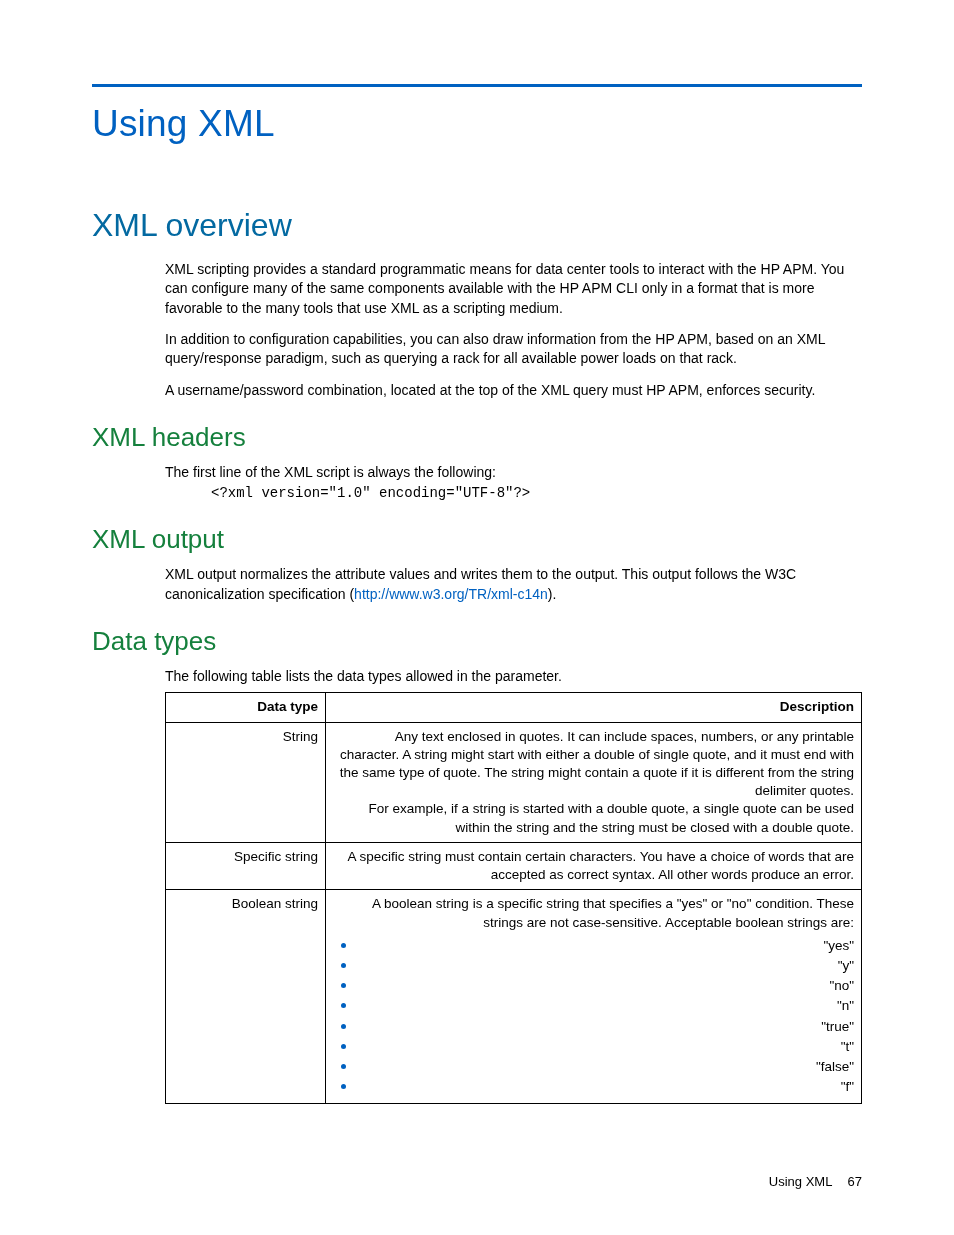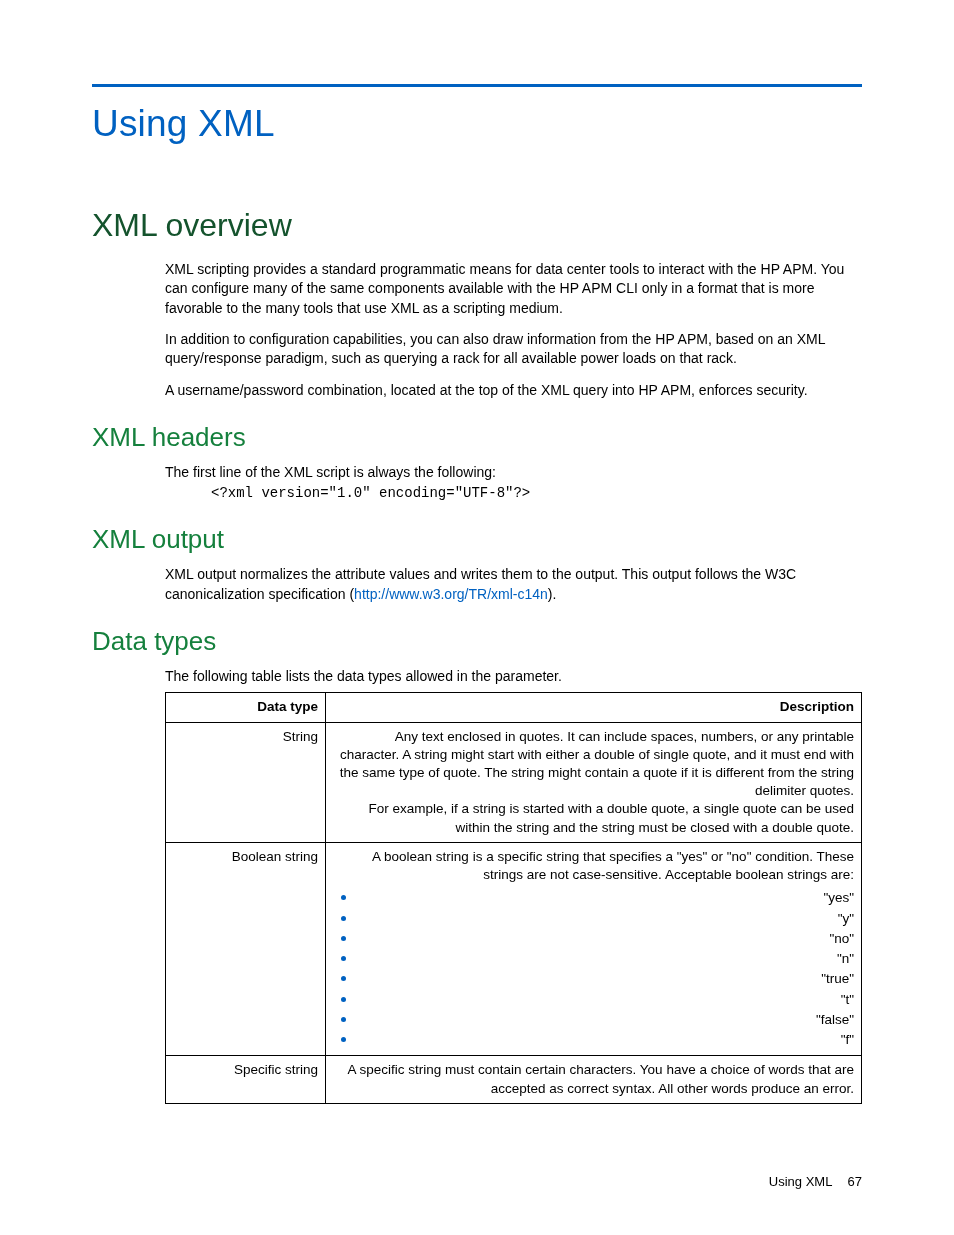--- a/index.html
+++ b/index.html
@@ -1,20 +1,20 @@
 <!DOCTYPE html>
 <html><head>
 <meta charset="utf-8">
 <style>
   * { box-sizing: border-box; margin: 0; padding: 0; }
   html, body { width: 954px; height: 1235px; background: #fff; font-family: Arial, Helvetica, sans-serif; color: #000; }
   .page { padding: 84px 92px 40px 92px; position: relative; height: 100%; }
   .rule { border-top: 3px solid #0061c1; margin-bottom: 16px; }
   h1.chapter { font-size: 37px; font-weight: 400; color: #0061c1; letter-spacing: 0.2px; margin-bottom: 62px; font-family: Arial, sans-serif; }
-  h1.section { font-size: 32px; font-weight: 400; color: #14532d; margin-bottom: 16px; }
+  h1.section { font-size: 32px; font-weight: 400; color: #0369a1; margin-bottom: 16px; }
   h2.subsection { font-size: 26px; font-weight: 400; color: #15803d; margin-top: 22px; margin-bottom: 10px; }
   .body-indent { margin-left: 73px; }
   p.body { font-size: 14px; line-height: 1.38; margin-bottom: 12px; }
   .code { font-family: "Courier New", monospace; font-size: 14px; margin-left: 46px; line-height: 1.3; }
   a.link { color: #0061c1; text-decoration: none; }
   table.datatypes { width: 100%; border-collapse: collapse; margin-top: 6px; font-size: 13.5px; }
   table.datatypes th, table.datatypes td { border: 1px solid #000; padding: 5px 7px; vertical-align: top; text-align: right; line-height: 1.35; }
   table.datatypes th { font-weight: bold; }
   .col-type { width: 160px; }
   ul.bullets { list-style: none; padding: 0; margin-top: 4px; }
@@ -28,21 +28,21 @@
 
 <div class="page">
   <div class="rule"></div>
 
   <h1 class="chapter">Using XML</h1>
 
   <h1 class="section">XML overview</h1>
   <div class="body-indent">
     <p class="body">XML scripting provides a standard programmatic means for data center tools to interact with the HP APM. You can configure many of the same components available with the HP APM CLI only in a format that is more favorable to the many tools that use XML as a scripting medium.</p>
     <p class="body">In addition to configuration capabilities, you can also draw information from the HP APM, based on an XML query/response paradigm, such as querying a rack for all available power loads on that rack.</p>
-    <p class="body">A username/password combination, located at the top of the XML query into HP APM, enforces security.</p>
+    <p class="body">A username/password combination, located at the top of the XML query must HP APM, enforces security.</p>
   </div>
 
   <h2 class="subsection">XML headers</h2>
   <div class="body-indent">
     <p class="body" style="margin-bottom:2px">The first line of the XML script is always the following:</p>
     <div class="code">&lt;?xml version="1.0" encoding="UTF-8"?&gt;</div>
   </div>
 
   <h2 class="subsection">XML output</h2>
   <div class="body-indent">
@@ -63,39 +63,39 @@
       </thead>
       <tbody>
         <tr>
           <td>String</td>
           <td>
             <div>Any text enclosed in quotes. It can include spaces, numbers, or any printable character. A string might start with either a double of single quote, and it must end with the same type of quote. The string might contain a quote if it is different from the string delimiter quotes.</div>
             <div>For example, if a string is started with a double quote, a single quote can be used within the string and the string must be closed with a double quote.</div>
           </td>
         </tr>
         <tr>
+          <td>Specific string</td>
+          <td>A specific string must contain certain characters. You have a choice of words that are accepted as correct syntax. All other words produce an error.</td>
+        </tr>
+        <tr>
           <td>Boolean string</td>
           <td>
             <div>A boolean string is a specific string that specifies a "yes" or "no" condition. These strings are not case-sensitive. Acceptable boolean strings are:</div>
             <ul class="bullets">
               <li>"yes"</li>
               <li>"y"</li>
               <li>"no"</li>
               <li>"n"</li>
               <li>"true"</li>
               <li>"t"</li>
               <li>"false"</li>
               <li>"f"</li>
             </ul>
           </td>
         </tr>
-        <tr>
-          <td>Specific string</td>
-          <td>A specific string must contain certain characters. You have a choice of words that are accepted as correct syntax. All other words produce an error.</td>
-        </tr>
       </tbody>
     </table>
   </div>
 
   <div class="footer">
     <span>Using XML</span>
     <span class="pnum">67</span>
   </div>
 </div>
 

